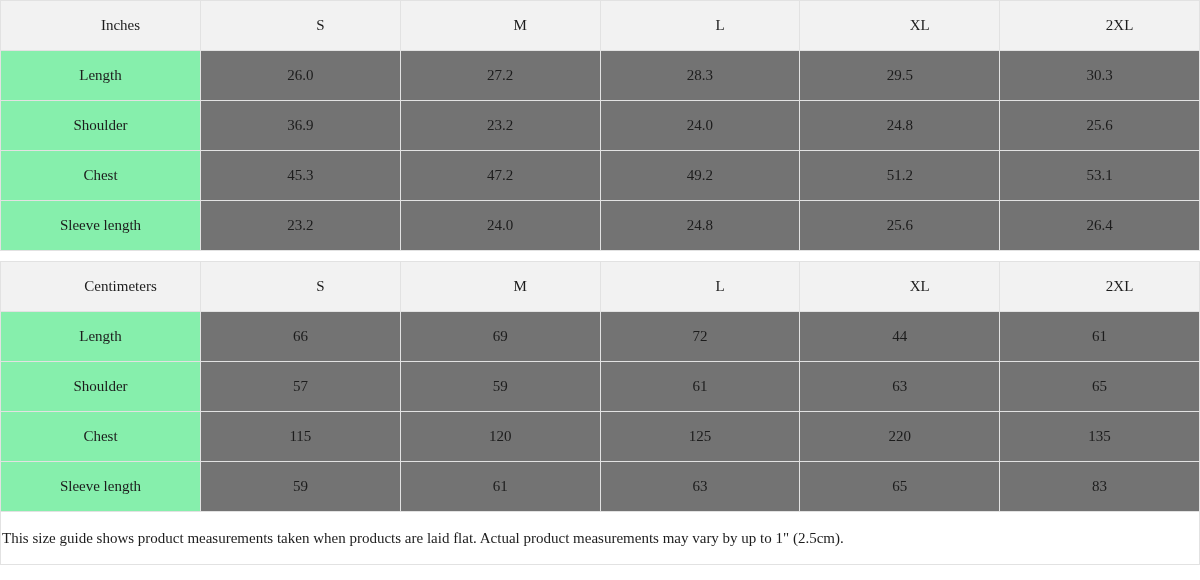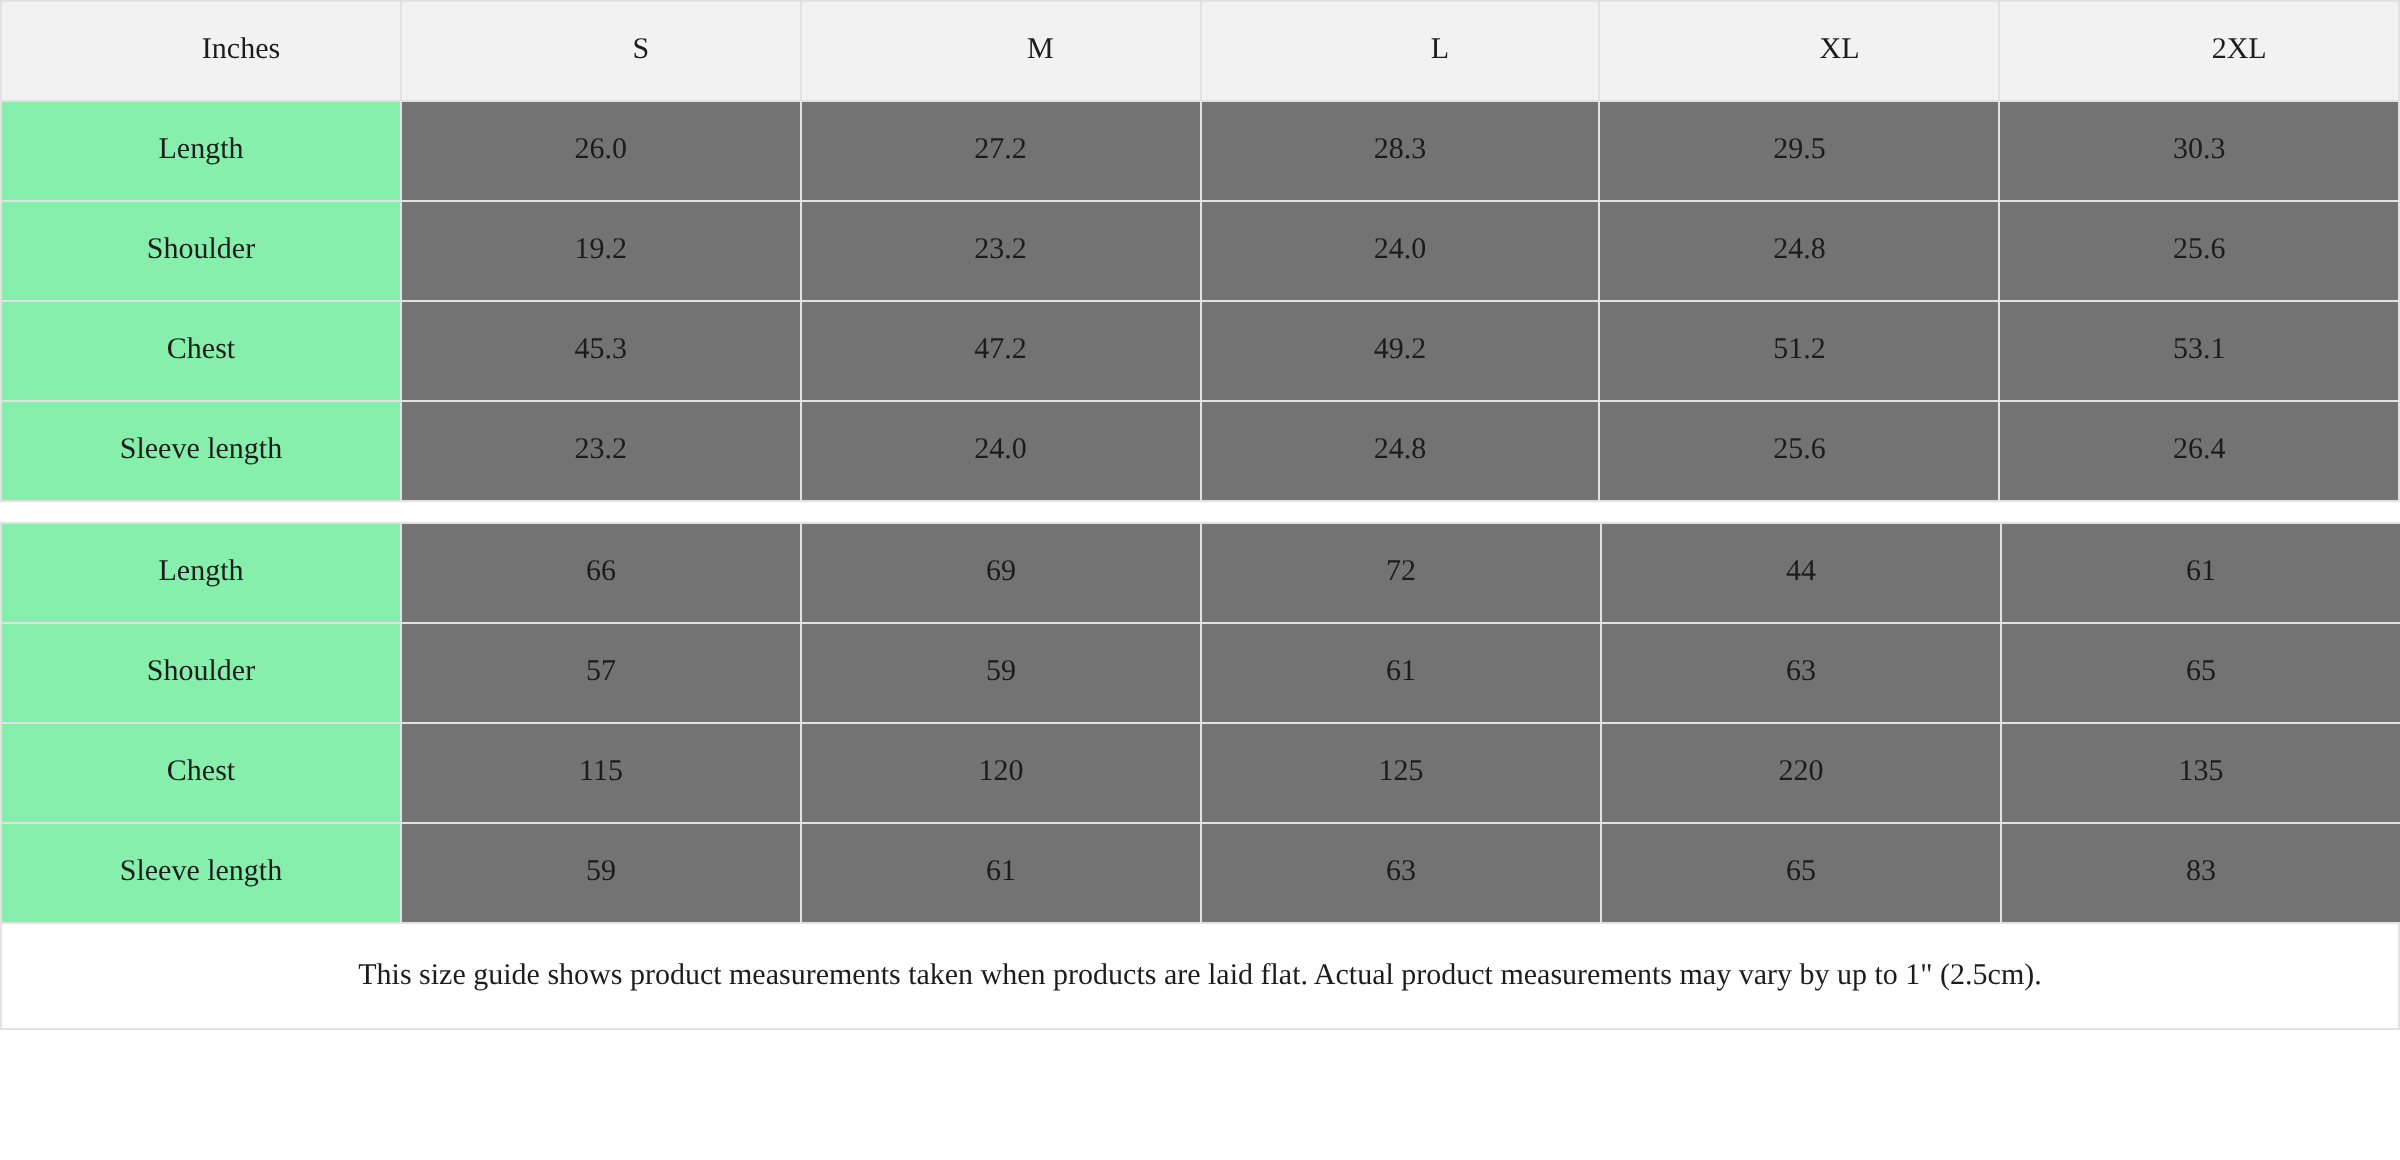--- a/index.html
+++ b/index.html
@@ -48,21 +48,20 @@
   }
   .spacer {
     height: 10px;
     width: 1200px;
     background: #ffffff;
   }
   .note-row td {
     border: 1px solid #e2e2e2;
     border-top: none;
     height: 50px;
-    text-align: center;
     vertical-align: middle;
     font-size: 15px;
     color: #1c1c1c;
     background: #ffffff;
   }
   .note-table {
     border-collapse: collapse;
     table-layout: fixed;
     width: 1200px;
   }
@@ -85,21 +84,21 @@
       <tr>
         <td class="rowhead">Length</td>
         <td class="val">26.0</td>
         <td class="val">27.2</td>
         <td class="val">28.3</td>
         <td class="val">29.5</td>
         <td class="val">30.3</td>
       </tr>
       <tr>
         <td class="rowhead">Shoulder</td>
-        <td class="val">19.2</td>
+        <td class="val">36.9</td>
         <td class="val">23.2</td>
         <td class="val">24.0</td>
         <td class="val">24.8</td>
         <td class="val">25.6</td>
       </tr>
       <tr>
         <td class="rowhead">Chest</td>
         <td class="val">45.3</td>
         <td class="val">47.2</td>
         <td class="val">49.2</td>
@@ -114,20 +113,28 @@
         <td class="val">25.6</td>
         <td class="val">26.4</td>
       </tr>
     </tbody>
   </table>
 
   <div class="spacer"></div>
 
   <table class="size-table">
     <tbody>
+      <tr class="header-row">
+        <td class="rowhead">Centimeters</td>
+        <td>S</td>
+        <td>M</td>
+        <td>L</td>
+        <td>XL</td>
+        <td>2XL</td>
+      </tr>
       <tr>
         <td class="rowhead">Length</td>
         <td class="val">66</td>
         <td class="val">69</td>
         <td class="val">72</td>
         <td class="val">44</td>
         <td class="val">61</td>
       </tr>
       <tr>
         <td class="rowhead">Shoulder</td>

